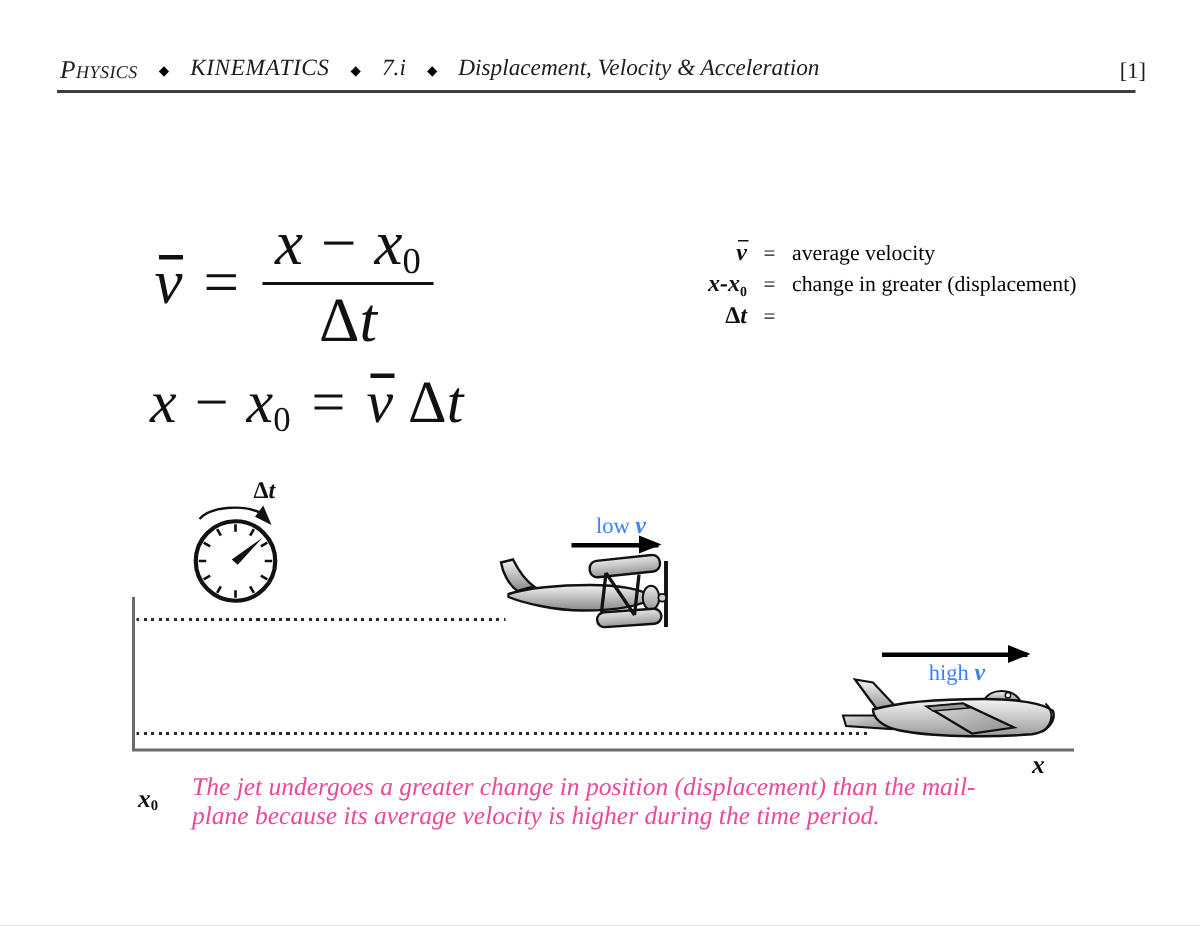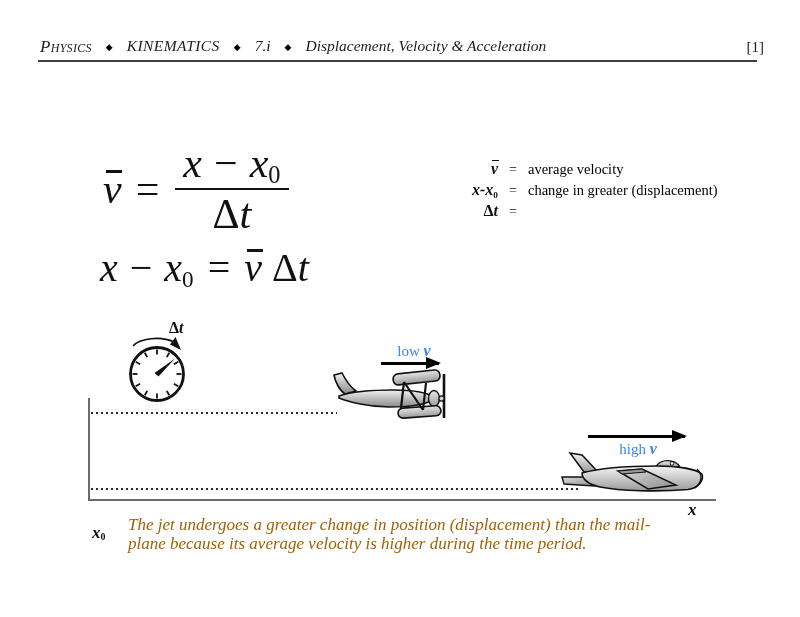--- a/index.html
+++ b/index.html
@@ -59,21 +59,21 @@
   .low-label  { left:378px; top:342px; width:72px; }
   .low-arrow  { left:381px; top:362px; width:58px; }
   .high-label { left:588px; top:417px; width:100px;margin-top:23px; }
   .high-arrow { left:588px; top:435px; width:97px; }
   .axis-label { font-weight:bold; font-style:italic; font-size:17px; color:#0d0d0d; }
   .x0-label { left:92px; top:502px;margin-top:21px; }
   .x-label { left:688px; top:500px; }
   .dt-label { left:169px; top:319px; font-weight:bold; font-size:16px; }
   .dt-label .t-it { font-style:italic; }
   
-  .caption { position:absolute; left:128px; top:515px; font-style:italic; font-size:17px; line-height:19px; color:#a16207; white-space:nowrap; }
+  .caption { position:absolute; left:128px; top:515px; font-style:italic; font-size:17px; line-height:19px; color:#ec4899; white-space:nowrap; }
 </style>
 </head>
 <body>
 
 <div class="page">
 
   <div class="hdr">
     <div class="hdr-left">
       <span class="hdr-course">Physics</span>
       <span class="diamond">◆</span>

